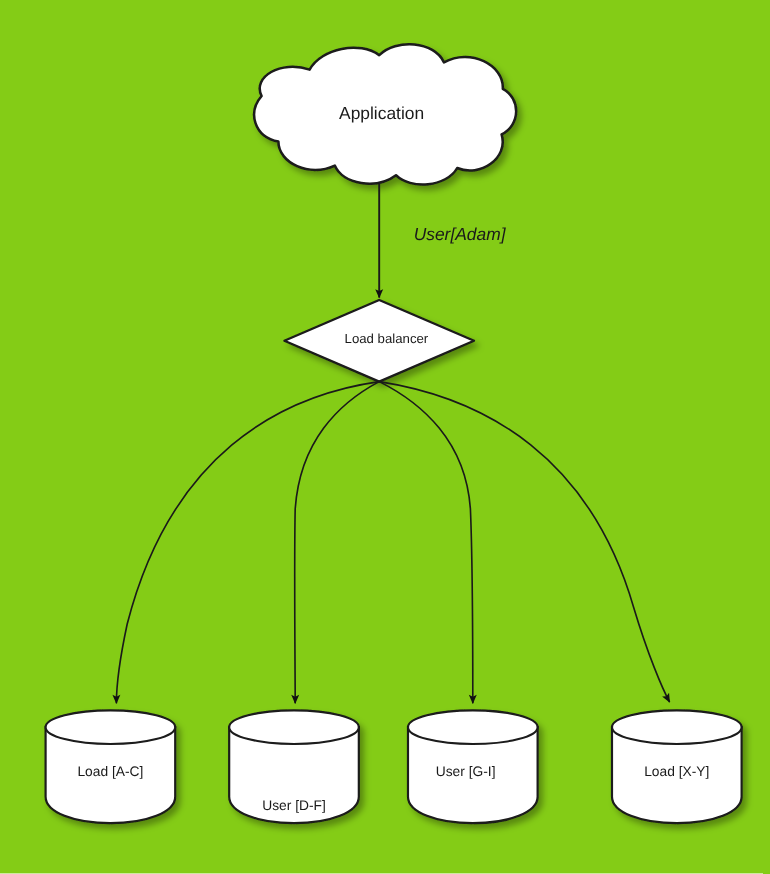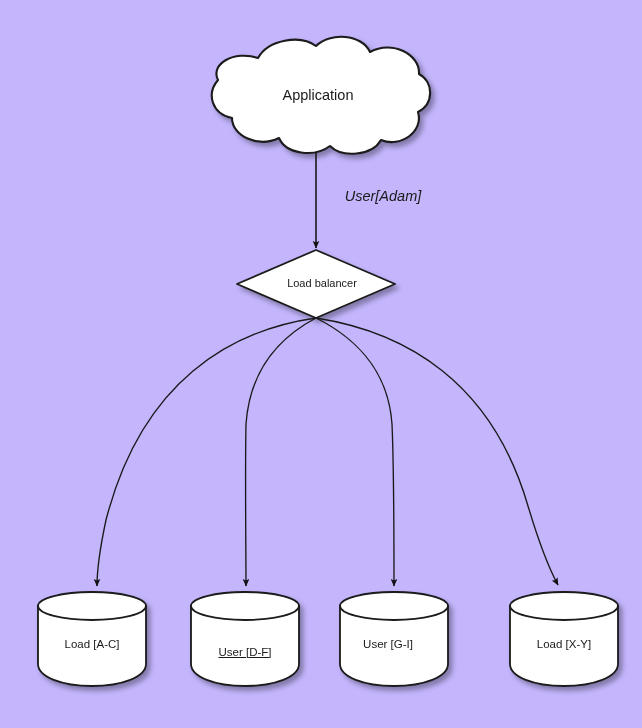--- a/index.html
+++ b/index.html
@@ -8,21 +8,21 @@
     padding: 0;
     background: #ffffff;
   }
   body {
     font-family: "Liberation Sans", sans-serif;
   }
   #canvas {
     position: relative;
     width: 642px;
     height: 728px;
-    background: #c4b5fd;
+    background: #84cc16;
     overflow: hidden;
   }
   #diagram-svg {
     position: absolute;
     left: 0;
     top: 0;
     width: 642px;
     height: 728px;
     display: block;
   }
@@ -104,19 +104,19 @@
   </svg>
 
   <div class="node-label label-cloud" style="left:318px; top:95px;">Application</div>
 
   <div class="node-label label-edge" style="left:383px; top:196px;">User[Adam]</div>
 
   <div class="node-label label-diamond" style="left:322px; top:283px;">Load balancer</div>
 
   <div class="node-label label-db" style="left:92px; top:644px;">Load [A-C]</div>
 
-  <div class="node-label label-db" style="left:245px; top:652px;text-decoration:underline;">User [D-F]</div>
+  <div class="node-label label-db" style="left:245px; top:672px;">User [D-F]</div>
 
   <div class="node-label label-db" style="left:388px; top:644px;">User [G-I]</div>
 
   <div class="node-label label-db" style="left:564px; top:644px;">Load [X-Y]</div>
 
 </div>
 
 </body></html>

